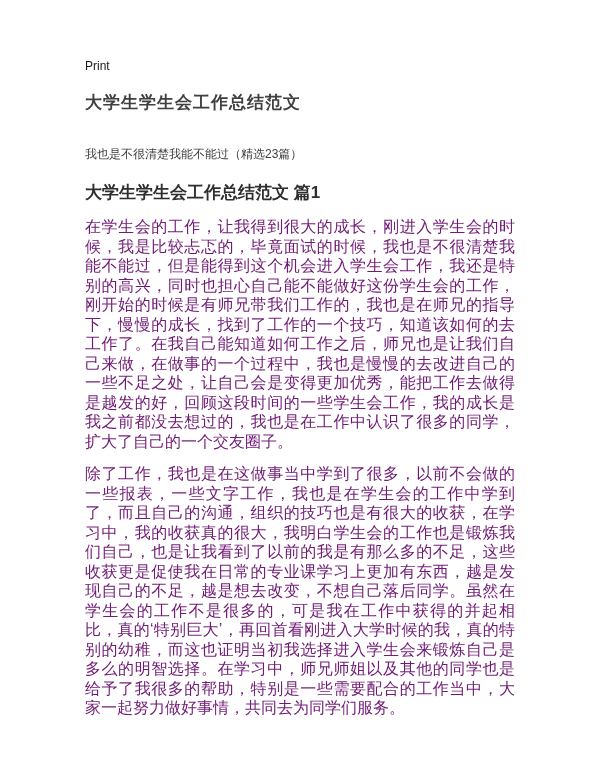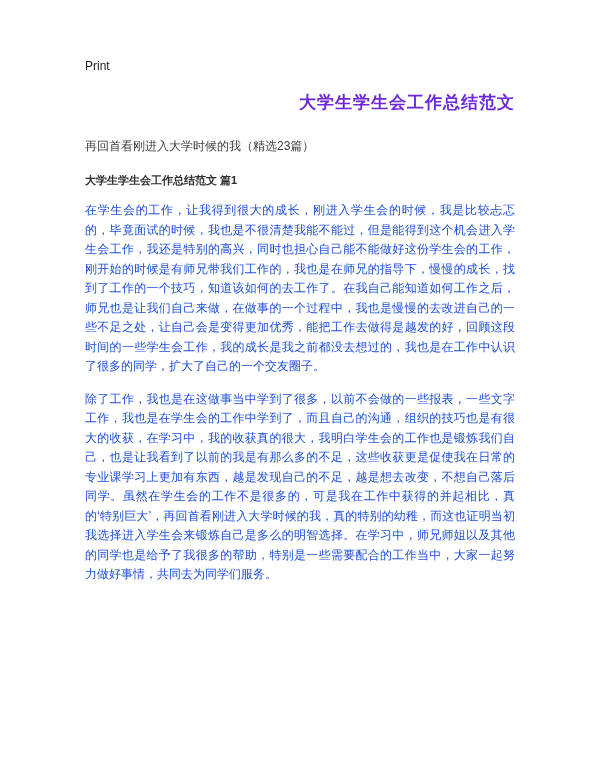--- a/index.html
+++ b/index.html
@@ -21,54 +21,54 @@
     display: inline-block;
     font-size: 12px;
     color: #1c1c1c;
     text-decoration: none;
     cursor: pointer;
     margin-bottom: 16px;
   }
   .doc-title {
     font-size: 17px;
     font-weight: bold;
-    color: #6d28d9;
-    text-align: right;
+    color: #404040;
+    text-align: left;
     letter-spacing: 1px;
-    margin: 2px 0 24px 0;
+    margin: 2px 0 32px 0;
   }
   .doc-subtitle {
     font-size: 12px;
     color: #3c3c3c;
     margin-bottom: 18px;
   }
   .block-heading {
-    font-size: 11px;
+    font-size: 17px;
     font-weight: bold;
     color: #2e2e2e;
     margin: 15px 0 13px 0;
   }
   .paragraph {
-    font-size: 12px;
+    font-size: 16px;
     line-height: 19.5px;
-    color: #1d4ed8;
+    color: #701a75;
     text-align: justify;
     margin-bottom: 13px;
   }
 </style>
 </head>
 <body>
 
 <div class="page">
 
   <a class="print-link">Print</a>
 
   <h1 class="doc-title">大学生学生会工作总结范文</h1>
 
-  <div class="doc-subtitle">再回首看刚进入大学时候的我（精选23篇）</div>
+  <div class="doc-subtitle">我也是不很清楚我能不能过（精选23篇）</div>
 
   <h2 class="block-heading">大学生学生会工作总结范文 篇1</h2>
 
 
   <p class="paragraph">在学生会的工作，让我得到很大的成长，刚进入学生会的时候，我是比较忐忑的，毕竟面试的时候，我也是不很清楚我能不能过，但是能得到这个机会进入学生会工作，我还是特别的高兴，同时也担心自己能不能做好这份学生会的工作，刚开始的时候是有师兄带我们工作的，我也是在师兄的指导下，慢慢的成长，找到了工作的一个技巧，知道该如何的去工作了。在我自己能知道如何工作之后，师兄也是让我们自己来做，在做事的一个过程中，我也是慢慢的去改进自己的一些不足之处，让自己会是变得更加优秀，能把工作去做得是越发的好，回顾这段时间的一些学生会工作，我的成长是我之前都没去想过的，我也是在工作中认识了很多的同学，扩大了自己的一个交友圈子。</p>
 
 
   <p class="paragraph">除了工作，我也是在这做事当中学到了很多，以前不会做的一些报表，一些文字工作，我也是在学生会的工作中学到了，而且自己的沟通，组织的技巧也是有很大的收获，在学习中，我的收获真的很大，我明白学生会的工作也是锻炼我们自己，也是让我看到了以前的我是有那么多的不足，这些收获更是促使我在日常的专业课学习上更加有东西，越是发现自己的不足，越是想去改变，不想自己落后同学。虽然在学生会的工作不是很多的，可是我在工作中获得的并起相比，真的‘特别巨大’，再回首看刚进入大学时候的我，真的特别的幼稚，而这也证明当初我选择进入学生会来锻炼自己是多么的明智选择。在学习中，师兄师姐以及其他的同学也是给予了我很多的帮助，特别是一些需要配合的工作当中，大家一起努力做好事情，共同去为同学们服务。</p>
 
 

